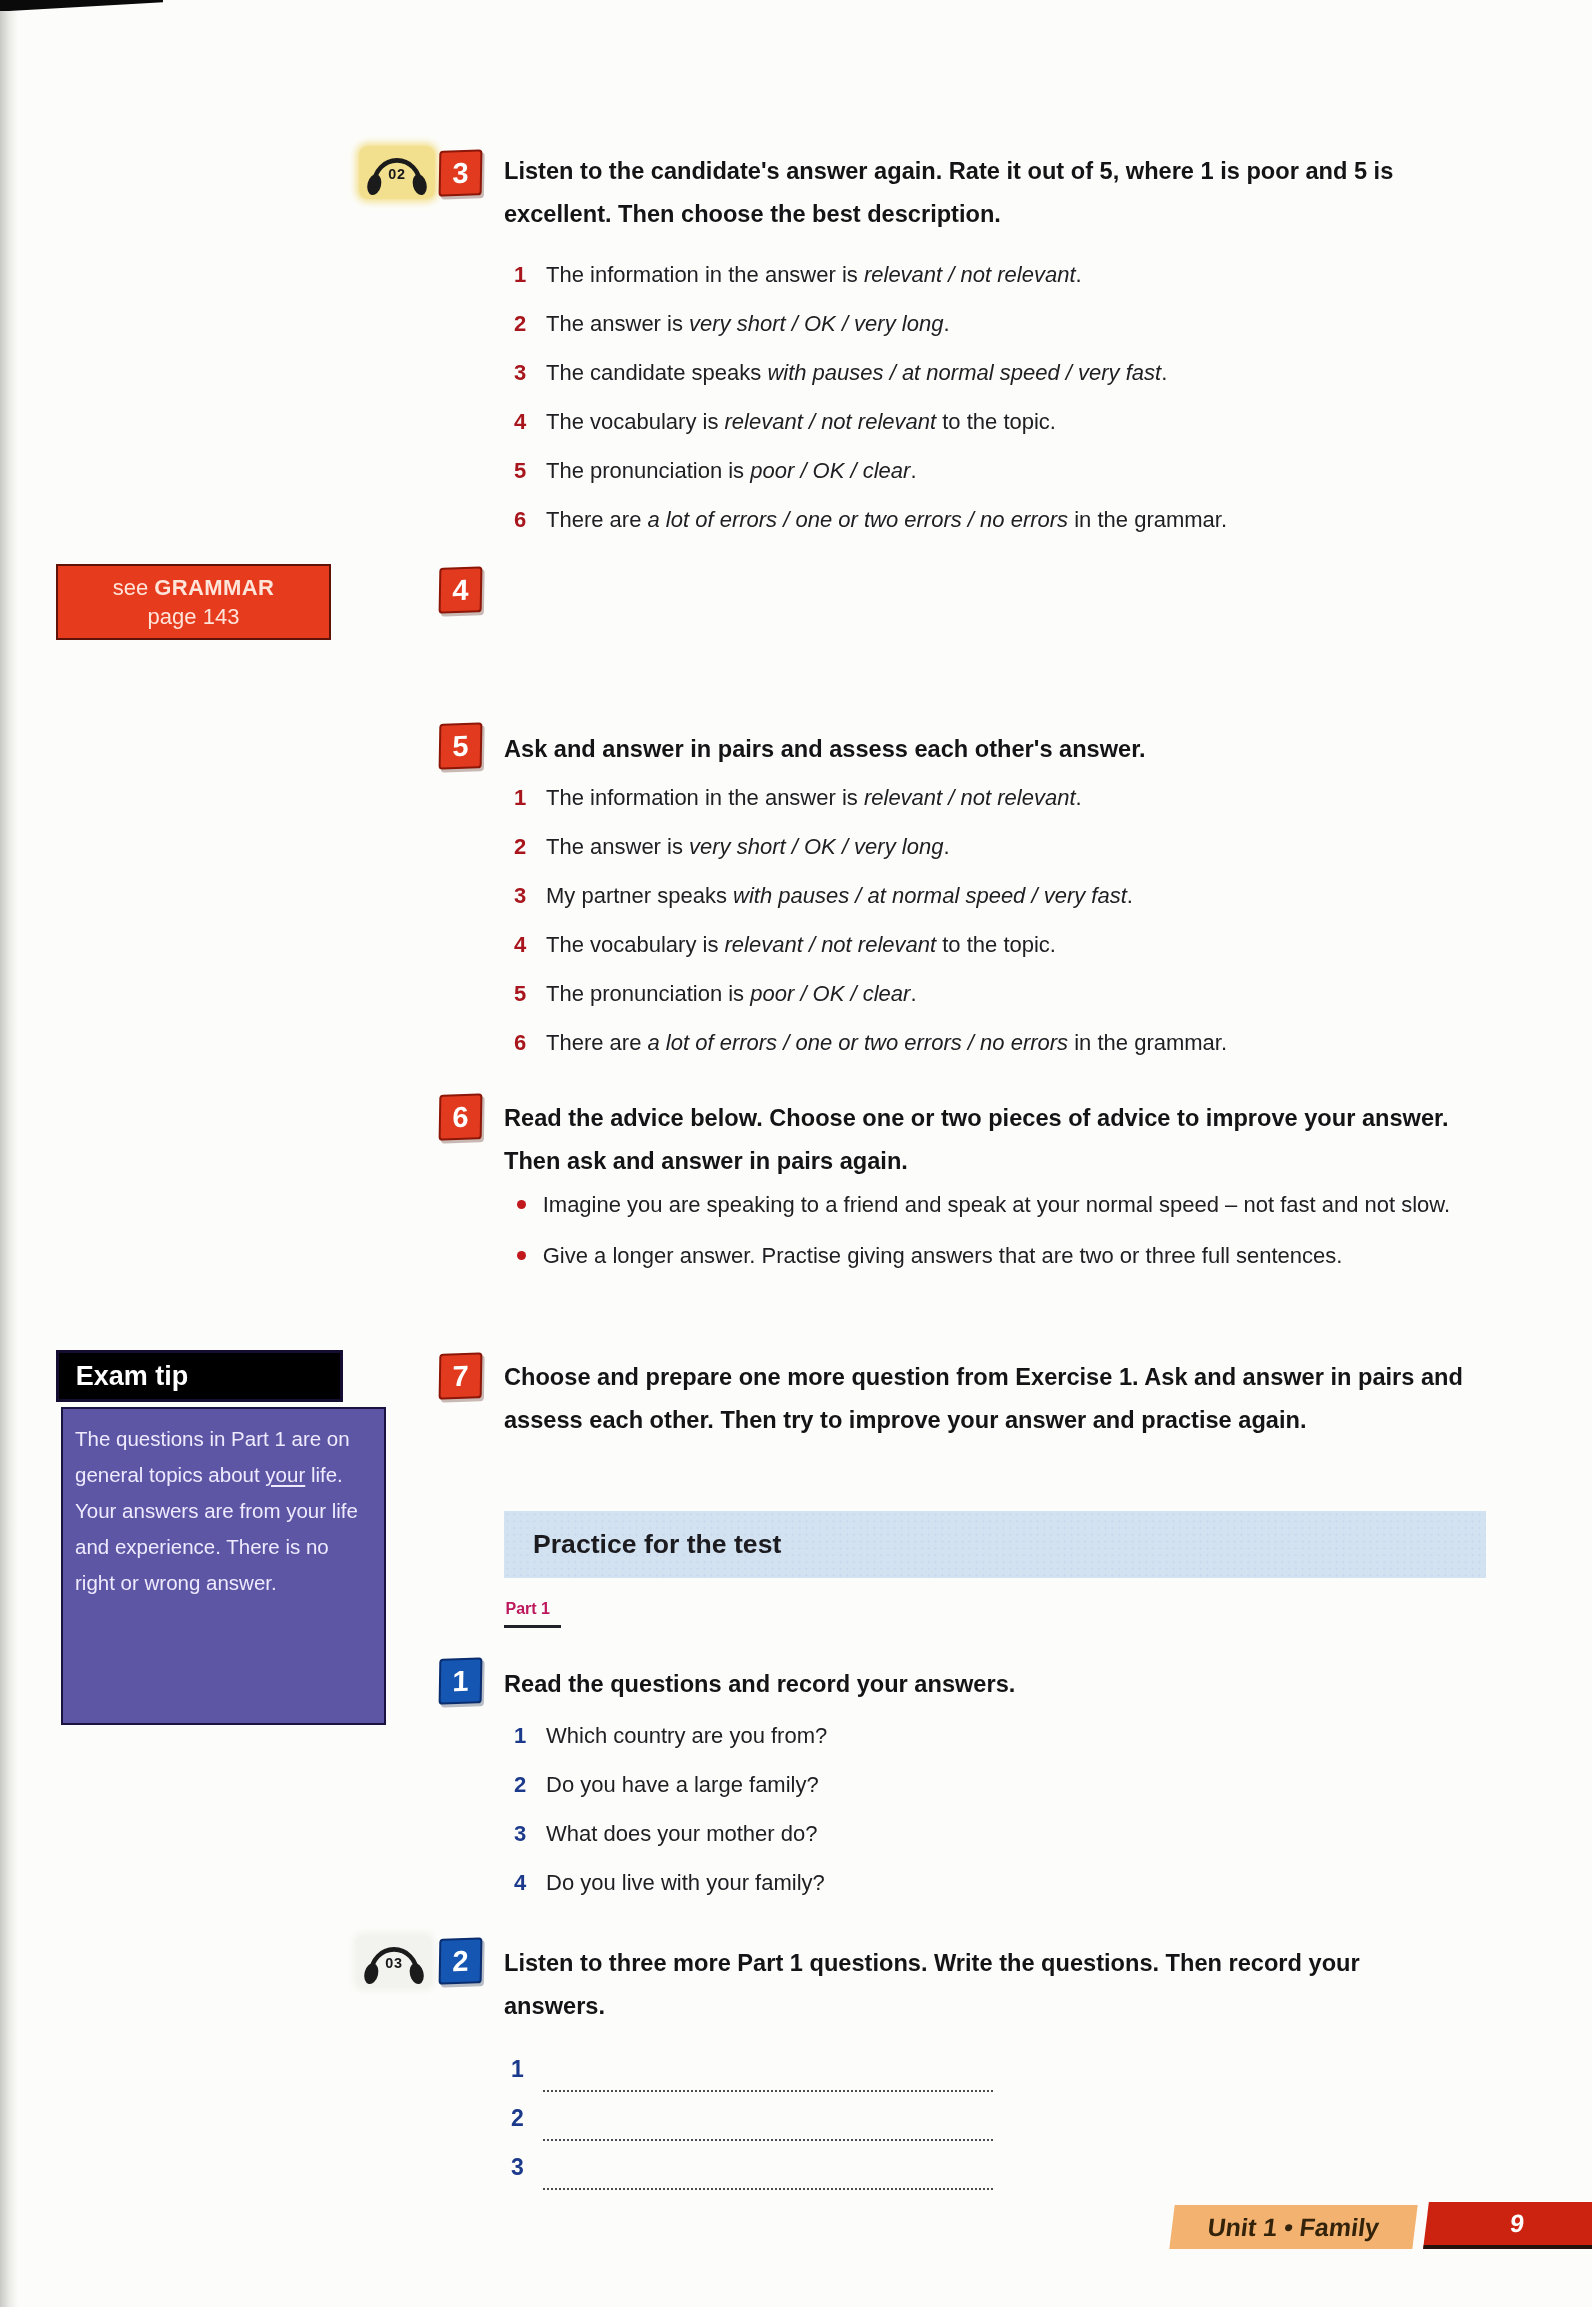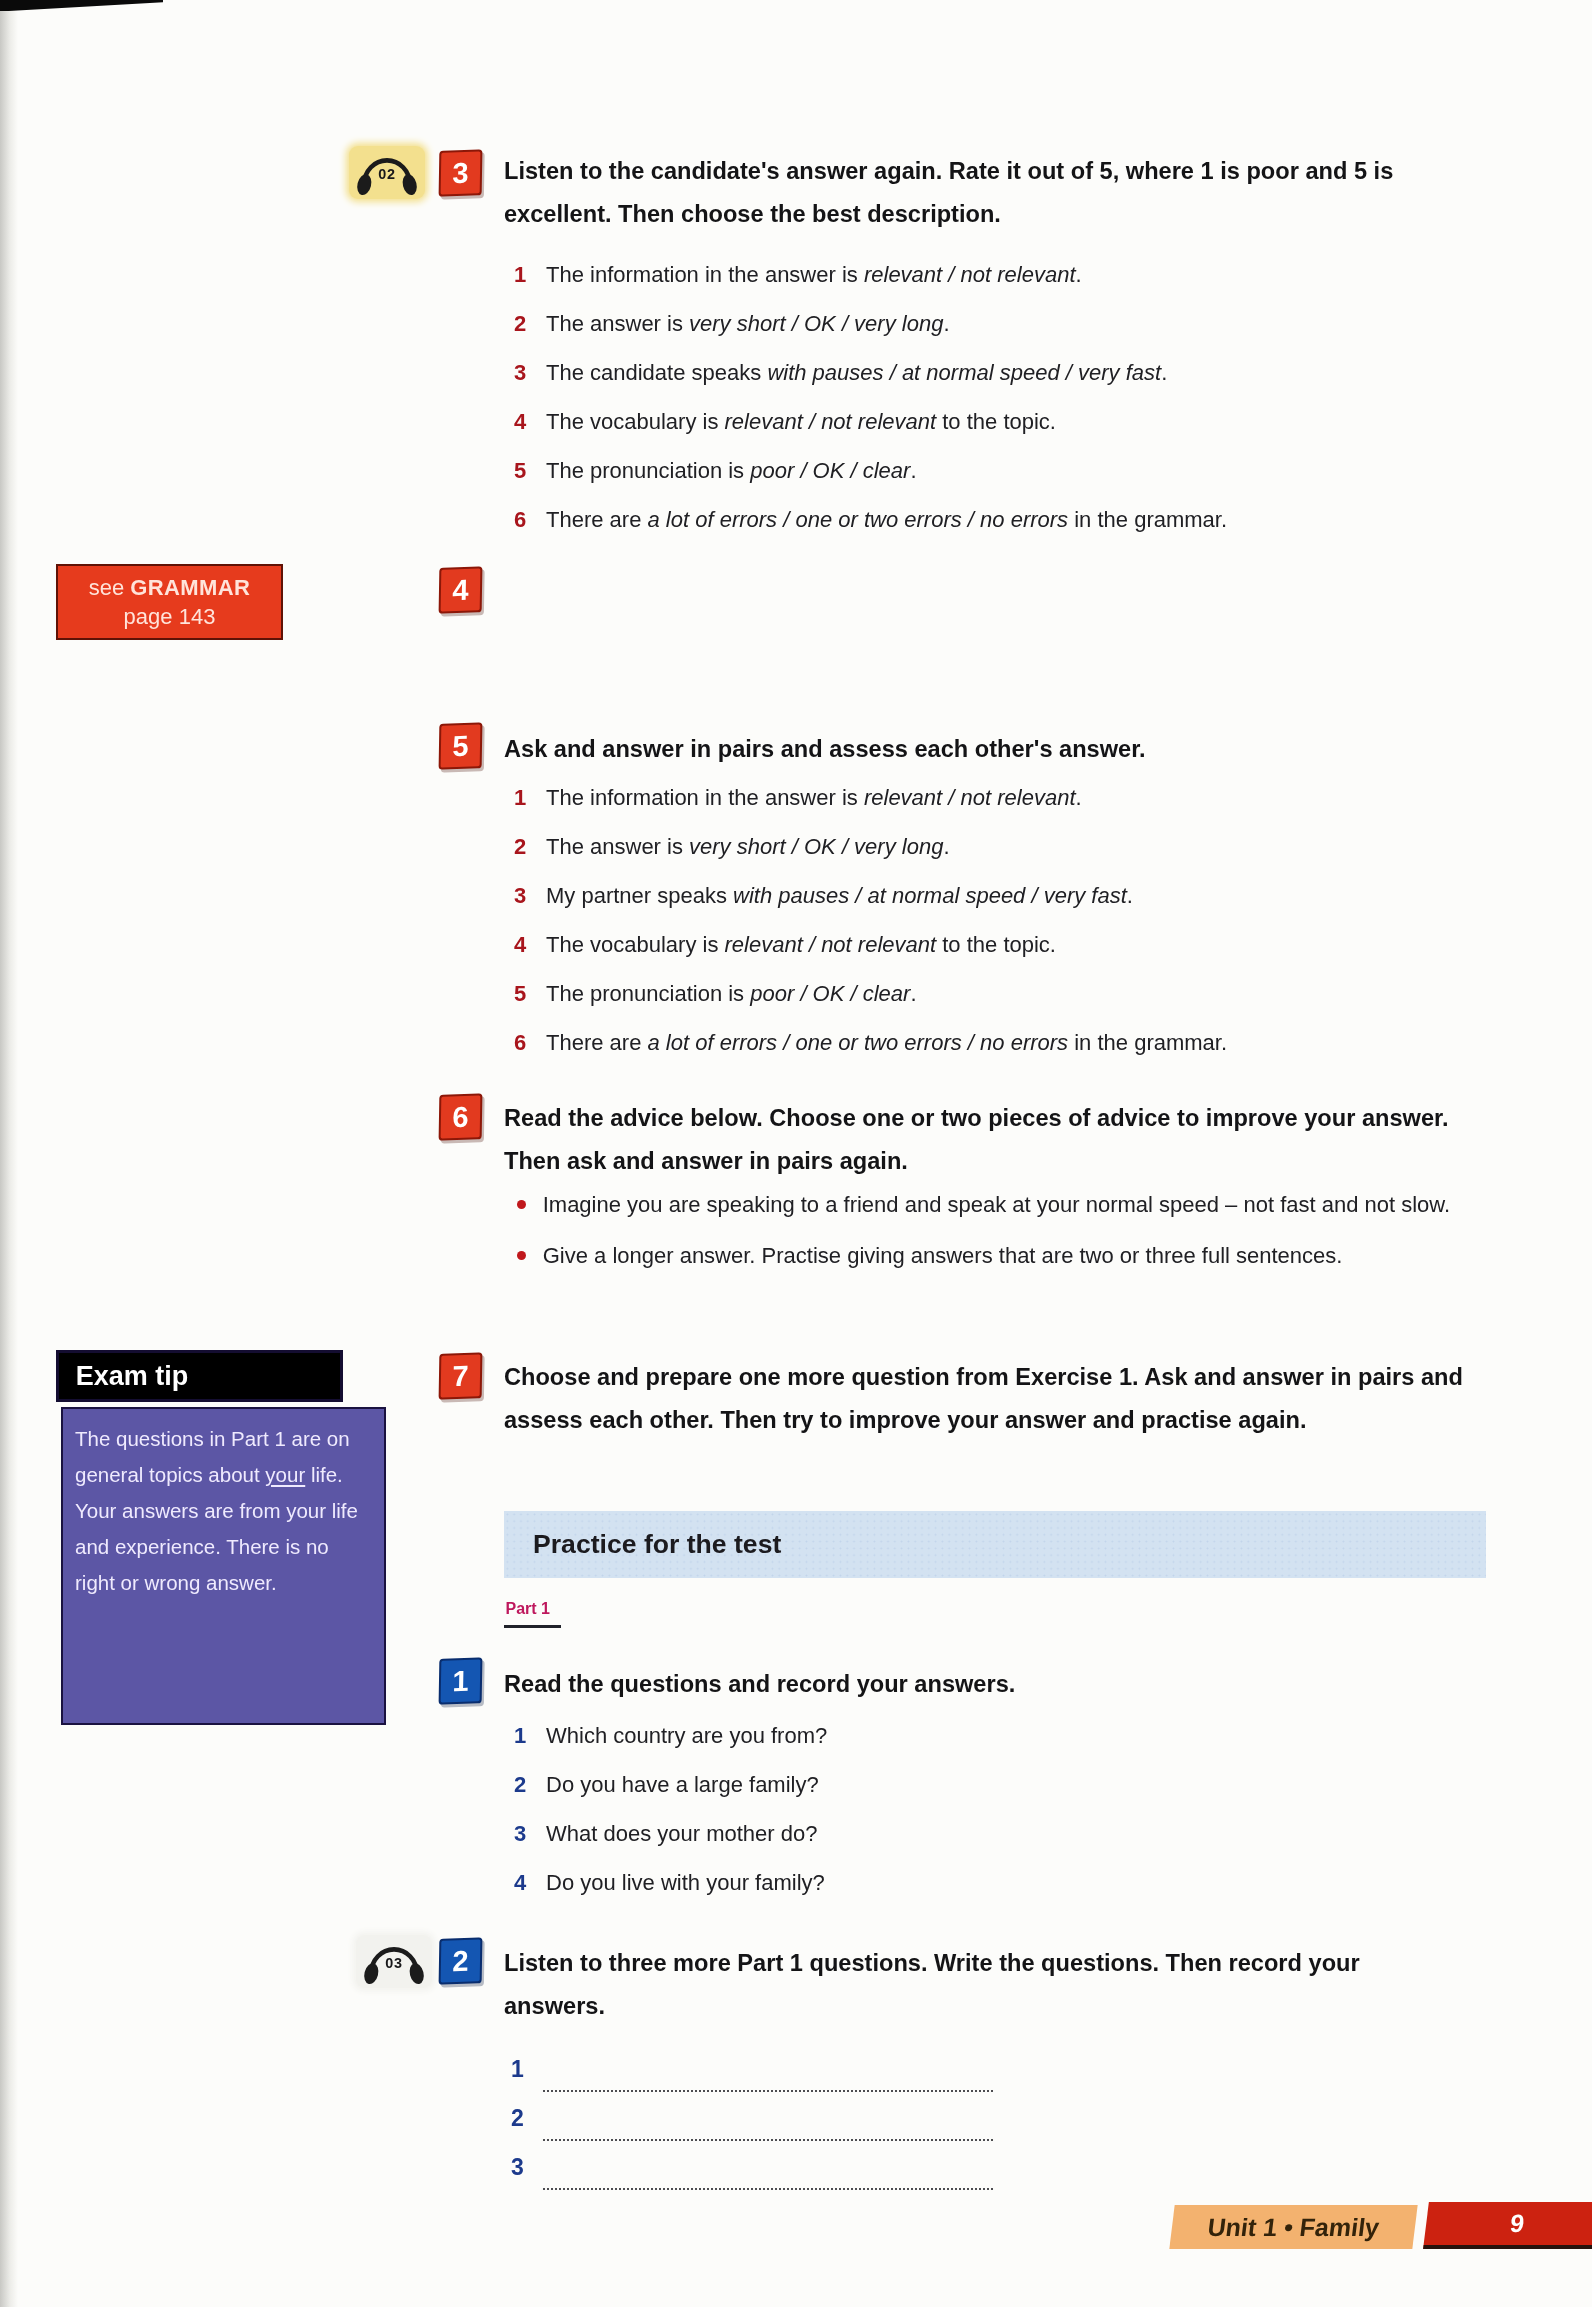--- a/index.html
+++ b/index.html
@@ -33,21 +33,21 @@
   .heading{position:absolute;font-weight:bold;font-size:23.6px;line-height:43px;color:#141416;width:988px;}
 
   .list{position:absolute;width:988px;font-size:22px;line-height:33px;color:#202024;}
   .list .row{display:flex;margin-bottom:16px;}
   .list .num{flex:0 0 32px;font-weight:bold;}
   .num.red{color:#a8151c;}
   .num.navy{color:#1c3a8c;}
   em{font-style:italic;}
 
   
-  .grammar{position:absolute;left:56px;top:564px;width:227px;height:76px;
+  .grammar{position:absolute;left:56px;top:564px;width:275px;height:76px;
     background:#e63b1d;border:2.3px solid #5f1206;box-sizing:border-box;
     display:flex;flex-direction:column;align-items:center;justify-content:center;
     color:#ffe4da;font-size:22px;line-height:29px;}
   .grammar b{letter-spacing:0.4px;}
 
   
   .examtip-header{position:absolute;left:56px;top:1350px;width:287px;height:52px;
     background:#000000;border:3px solid #140d31;box-sizing:border-box;
     display:flex;align-items:center;padding-left:16.7px;
     color:#fff;font-size:27px;font-weight:bold;}
@@ -85,21 +85,21 @@
     border-bottom:4.6px solid #26120d;transform:skewX(-7deg);box-sizing:border-box;
     display:flex;align-items:center;justify-content:center;color:#fff;font-size:25px;font-weight:bold;}
 </style>
 </head>
 <body>
 
 <div class="page">
   <div class="edge-left"></div>
   <div class="edge-top"></div>
 
-  <div class="audio yellow" style="left:349px;top:146px;">
+  <div class="audio yellow" style="left:359px;top:146px;">
     <div class="halo"></div>
     <svg width="76" height="53" viewBox="0 0 100 70">
       <path d="M20 50 A30 31 0 0 1 80 50" fill="none" stroke="#1b1b1b" stroke-width="6"></path>
       <ellipse cx="20" cy="51" rx="9" ry="14" fill="#1b1b1b" transform="rotate(14 20 51)"></ellipse>
       <ellipse cx="80" cy="51" rx="9" ry="14" fill="#1b1b1b" transform="rotate(-14 80 51)"></ellipse>
     </svg>
     <span class="tracknum">02</span>
   </div>
   <div class="badge red" style="left:439px;top:150px;">3</div>
   <div class="heading" style="left:504px;top:150px;">Listen to the candidate's answer again. Rate it out of 5, where 1 is poor and 5 is excellent. Then choose the best description.</div>

